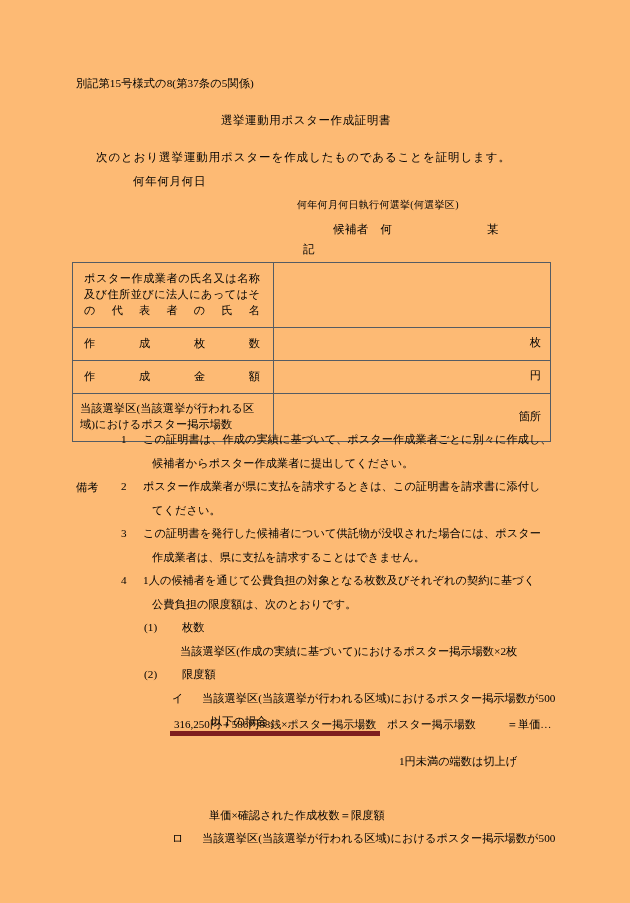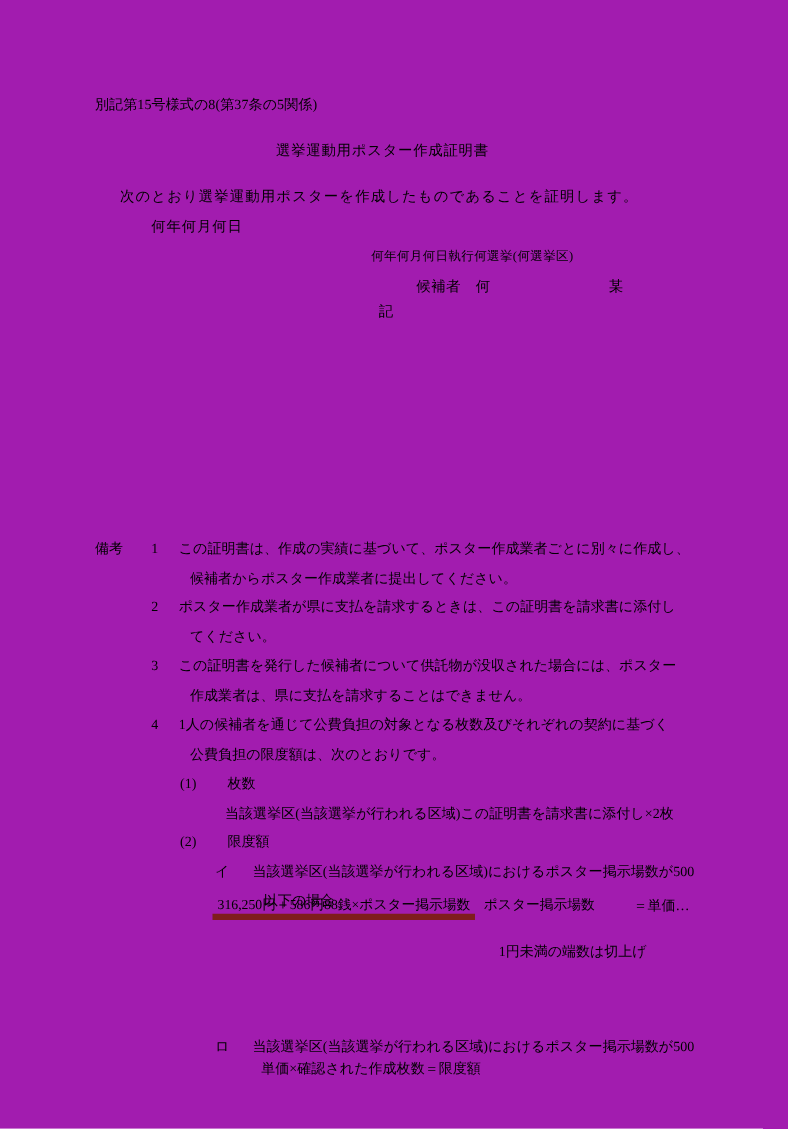--- a/index.html
+++ b/index.html
@@ -8,21 +8,21 @@
     background: #ffffff;
   }
   body {
     font-family: "Liberation Serif", "DejaVu Serif", serif;
     color: #000000;
   }
   #page {
     position: relative;
     width: 630px;
     height: 903px;
-    background: #a21caf;
+    background: #fdba74;
     overflow: hidden;
   }
 
   .abs { position: absolute; }
 
   
   .form-no {
     left: 76px;
     top: 76px;
     font-size: 11.2px;
@@ -39,21 +39,21 @@
     white-space: nowrap;
   }
   .intro {
     left: 96px;
     top: 150px;
     font-size: 11.5px;
     letter-spacing: 0.9px;
     white-space: nowrap;
   }
   .date-line {
-    left: 121px;
+    left: 133px;
     top: 174px;
     font-size: 11.5px;
     letter-spacing: 0.7px;
     white-space: nowrap;
   }
   .election-line {
     left: 297px;
     top: 198px;
     font-size: 10px;
     letter-spacing: 0.3px;
@@ -124,31 +124,31 @@
     width: 510px;
     font-size: 11.2px;
   }
   .rm-line {
     position: relative;
     line-height: 23.5px;
     height: 23.5px;
     white-space: nowrap;
     letter-spacing: 0.05px;
   }
-  .rm-label  { position: absolute; left: 0px; }
+  .rm-label  { position: absolute; left: 0px; margin-top: 48px; }
   .rm-num    { position: absolute; left: 45px; }
   .rm-body-1 { position: absolute; left: 67px; }
   .rm-cont   { position: absolute; left: 76px; }
   .rm-sub-n  { position: absolute; left: 68px; }
   .rm-sub-b  { position: absolute; left: 104px; }
   .rm-sub-t  { position: absolute; left: 106px; }
   .rm-ro-n   { position: absolute; left: 96px; }
   .rm-ro-b   { position: absolute; left: 126px; }
   .rm-ro-c   { position: absolute; left: 135px; }
-  .rm-unit   { position: absolute; left: 133px; margin-top: 40px; }
+  .rm-unit   { position: absolute; left: 133px; }
 
   
   .formula-block {
     position: absolute;
     left: 170px;
     top: 716px;
     font-size: 11px;
     white-space: nowrap;
   }
   .frac {
@@ -193,20 +193,40 @@
 
   <div class="abs date-line">何年何月何日</div>
 
   <div class="abs election-line">何年何月何日執行何選挙(何選挙区)</div>
 
   <div class="abs candidate-line">候補者　何</div>
   <div class="abs candidate-name">某</div>
 
   <div class="abs ki-mark">記</div>
 
+  <table id="form-table">
+    <tbody>
+        <tr class="r-name">
+      <td class="label spread">ポスター作成業者の氏名又は名称及び住所並びに法人にあってはその代表者の氏名</td>
+      <td class="value"></td>
+    </tr>
+    <tr class="r-sheets">
+      <td class="label spread">作成枚数</td>
+      <td class="value">枚</td>
+    </tr>
+    <tr class="r-amount">
+      <td class="label spread">作成金額</td>
+      <td class="value">円</td>
+    </tr>
+    <tr class="r-places">
+      <td class="label">当該選挙区(当該選挙が行われる区域)におけるポスター掲示場数</td>
+      <td class="value">箇所</td>
+    </tr>
+  </tbody>
+    </table>
 
   <div class="remarks">
 
     <div class="rm-line">
       <span class="rm-label">備考</span>
       <span class="rm-num">1</span>
       <span class="rm-body-1">この証明書は、作成の実績に基づいて、ポスター作成業者ごとに別々に作成し、</span>
     </div>
     <div class="rm-line">
       <span class="rm-cont">候補者からポスター作成業者に提出してください。</span>
@@ -234,21 +254,21 @@
     </div>
     <div class="rm-line">
       <span class="rm-cont">公費負担の限度額は、次のとおりです。</span>
     </div>
 
     <div class="rm-line">
       <span class="rm-sub-n">(1)</span>
       <span class="rm-sub-t">枚数</span>
     </div>
     <div class="rm-line">
-      <span class="rm-sub-b">当該選挙区(当該選挙が行われる区域)この証明書を請求書に添付し×2枚</span>
+      <span class="rm-sub-b">当該選挙区(作成の実績に基づいて)におけるポスター掲示場数×2枚</span>
     </div>
 
     <div class="rm-line">
       <span class="rm-sub-n">(2)</span>
       <span class="rm-sub-t">限度額</span>
     </div>
 
     <div class="rm-line">
       <span class="rm-ro-n">イ</span>
       <span class="rm-ro-b">当該選挙区(当該選挙が行われる区域)におけるポスター掲示場数が500</span>

